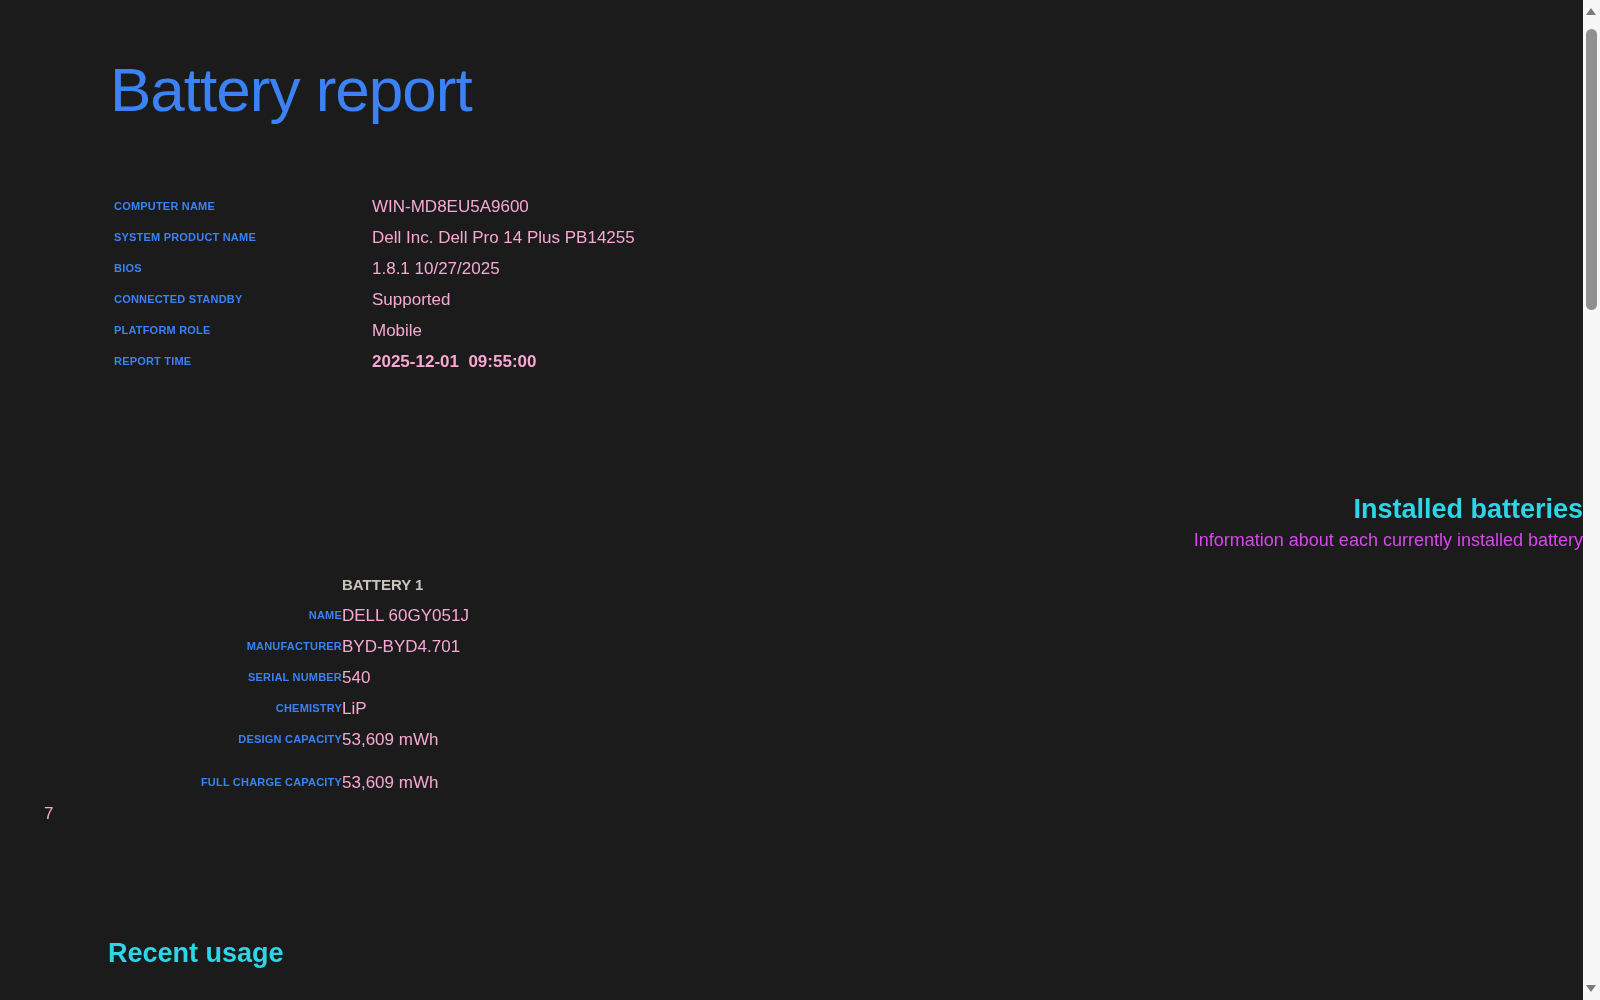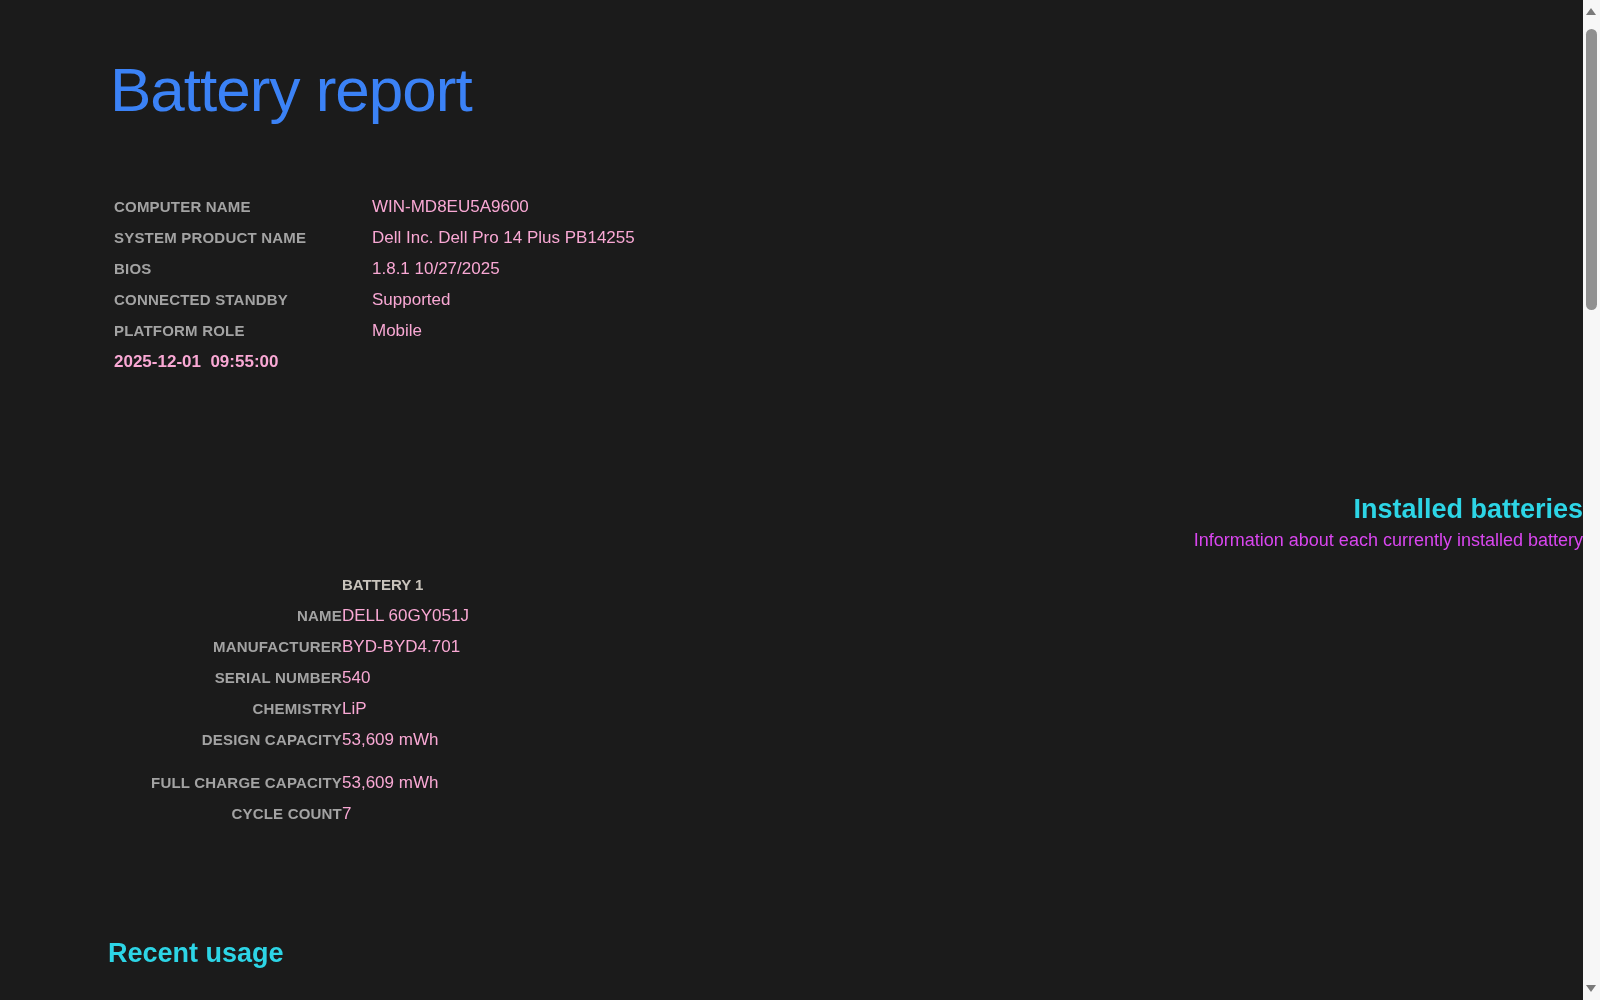--- a/index.html
+++ b/index.html
@@ -19,23 +19,23 @@
     margin: 50px 0 12px 110px;
     font-size: 62px;
     font-weight: 300;
     letter-spacing: -1px;
     line-height: 79px;
     color: #3b82f6;
   }
   .kv-table { margin-left: 114px; }
   .kv-row { display: flex; line-height: 31px; }
   .kv-label {
-    font-size: 15px;
+    font-size: 11px;
     font-weight: 700;
-    color: #a3a3a3;
+    color: #3b82f6;
     letter-spacing: 0.2px;
     flex: 0 0 auto;
   }
   .kv-value {
     font-size: 17px;
     color: #f9a8d4;
     white-space: pre;
   }
   .sys-table .kv-label { width: 258px; }
   .bat-table .kv-label { width: 298px; }
@@ -118,20 +118,21 @@
     </div>
     <div class="kv-row">
       <div class="kv-label">CONNECTED STANDBY</div>
       <div class="kv-value">Supported</div>
     </div>
     <div class="kv-row">
       <div class="kv-label">PLATFORM ROLE</div>
       <div class="kv-value">Mobile</div>
     </div>
     <div class="kv-row">
+      <div class="kv-label">REPORT TIME</div>
       <div class="kv-value bold-value">2025-12-01  09:55:00</div>
     </div>
   </div>
 
   <div class="installed-section">
     <h2 class="section-heading">Installed batteries</h2>
     <div class="section-subtitle">Information about each currently installed battery</div>
 
     <div class="kv-table bat-table">
       <div class="kv-row">
@@ -157,21 +158,20 @@
       <div class="kv-row">
         <div class="kv-label">DESIGN CAPACITY</div>
         <div class="kv-value">53,609 mWh</div>
       </div>
       <div class="bat-group-gap"></div>
       <div class="kv-row">
         <div class="kv-label">FULL CHARGE CAPACITY</div>
         <div class="kv-value">53,609 mWh</div>
       </div>
       <div class="kv-row">
-        <div class="kv-label">CYCLE COUNT</div>
         <div class="kv-value">7</div>
       </div>
     </div>
   </div>
 
   <div class="recent-section">
     <h2 class="section-heading">Recent usage</h2>
   </div>
 
 </div>

